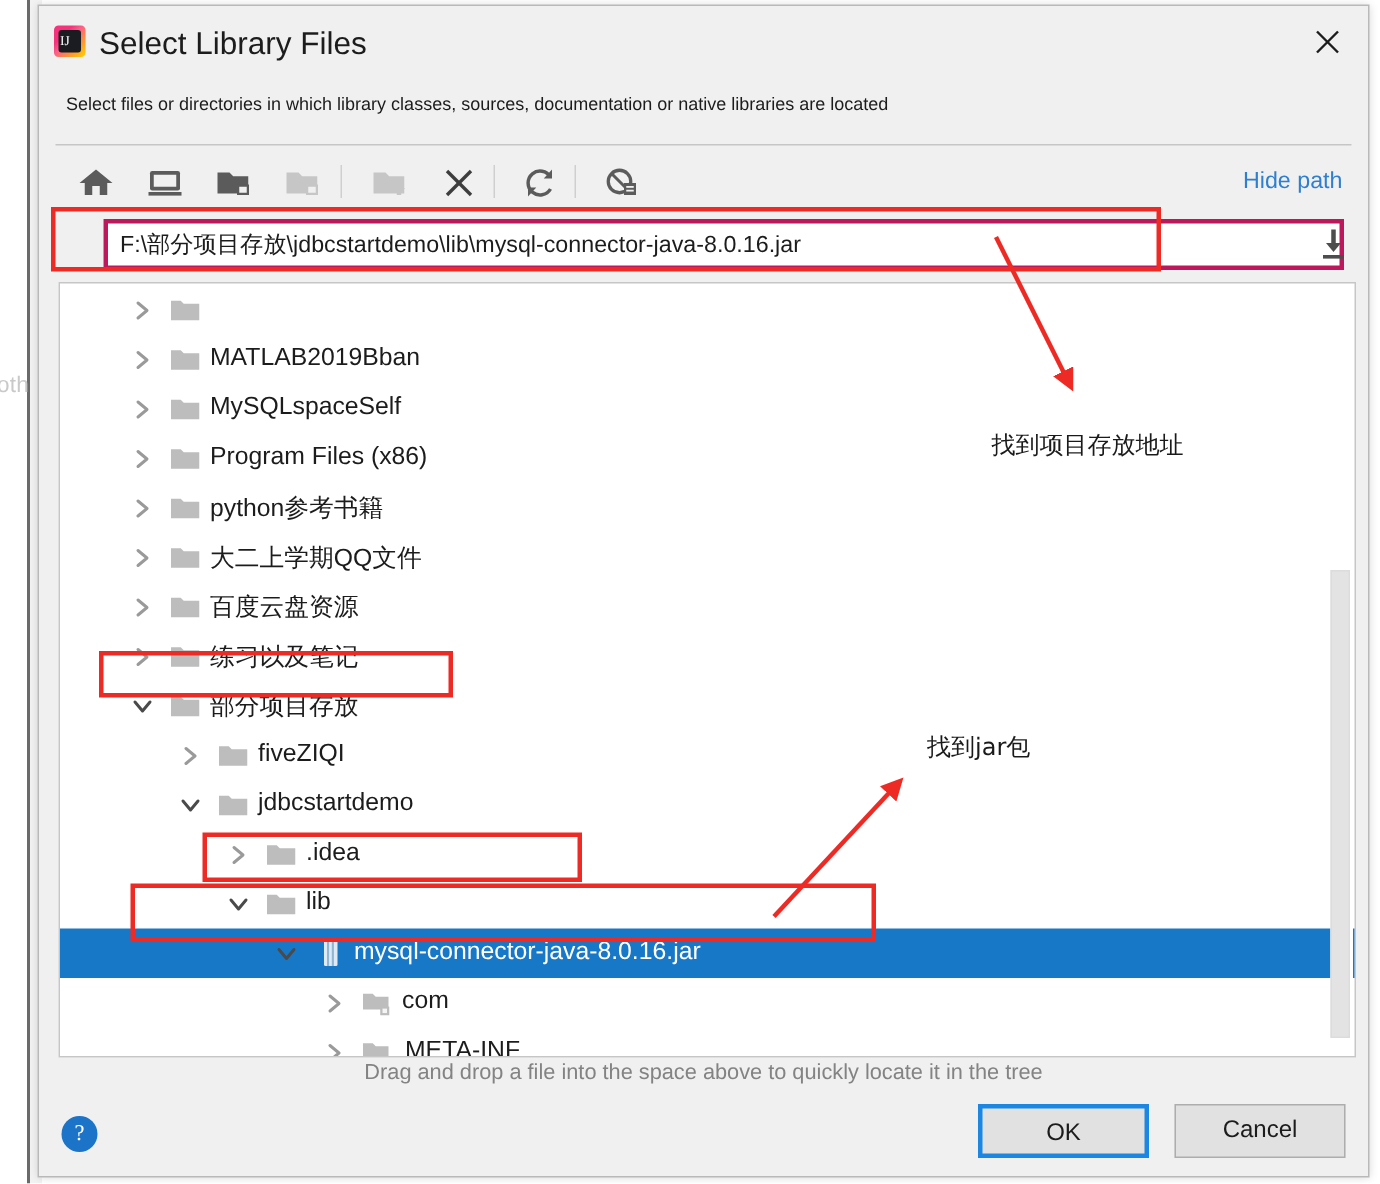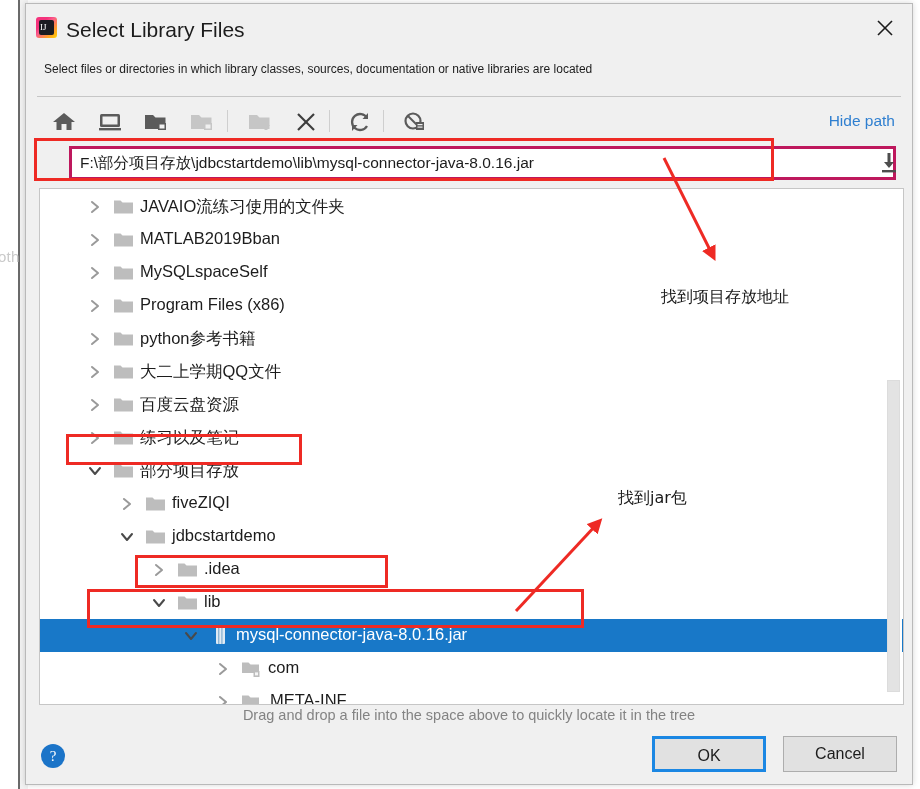--- a/index.html
+++ b/index.html
@@ -412,21 +412,20 @@
 
     <div class="tree-area">
       <div id="tree-rows">
           <div class="tree-row" style="top: 1px;">
             <span class="twisty" style="left:48px"><svg width="14" height="14" viewBox="0 0 14 14">
                 <path d="M4 2 L10 7 L4 12" fill="none" stroke="#9a9a9a" stroke-width="2" stroke-linecap="round" stroke-linejoin="round"></path>
               </svg></span>
             <span class="folder-ico" style="left:74px"><svg width="19" height="15" viewBox="0 0 19 15">
                 <path d="M0 1.5 h6.5 l2 2 H19 V14.5 H0 Z" fill="#bdbdbd"></path>
               </svg></span>
-            <span class="row-label" style="left:100px">JAVAIO流练习使用的文件夹</span>
           </div>
           <div class="tree-row" style="top: 34px;">
             <span class="twisty" style="left:48px"><svg width="14" height="14" viewBox="0 0 14 14">
                 <path d="M4 2 L10 7 L4 12" fill="none" stroke="#9a9a9a" stroke-width="2" stroke-linecap="round" stroke-linejoin="round"></path>
               </svg></span>
             <span class="folder-ico" style="left:74px"><svg width="19" height="15" viewBox="0 0 19 15">
                 <path d="M0 1.5 h6.5 l2 2 H19 V14.5 H0 Z" fill="#bdbdbd"></path>
               </svg></span>
             <span class="row-label" style="left:100px">MATLAB2019Bban</span>
           </div>

